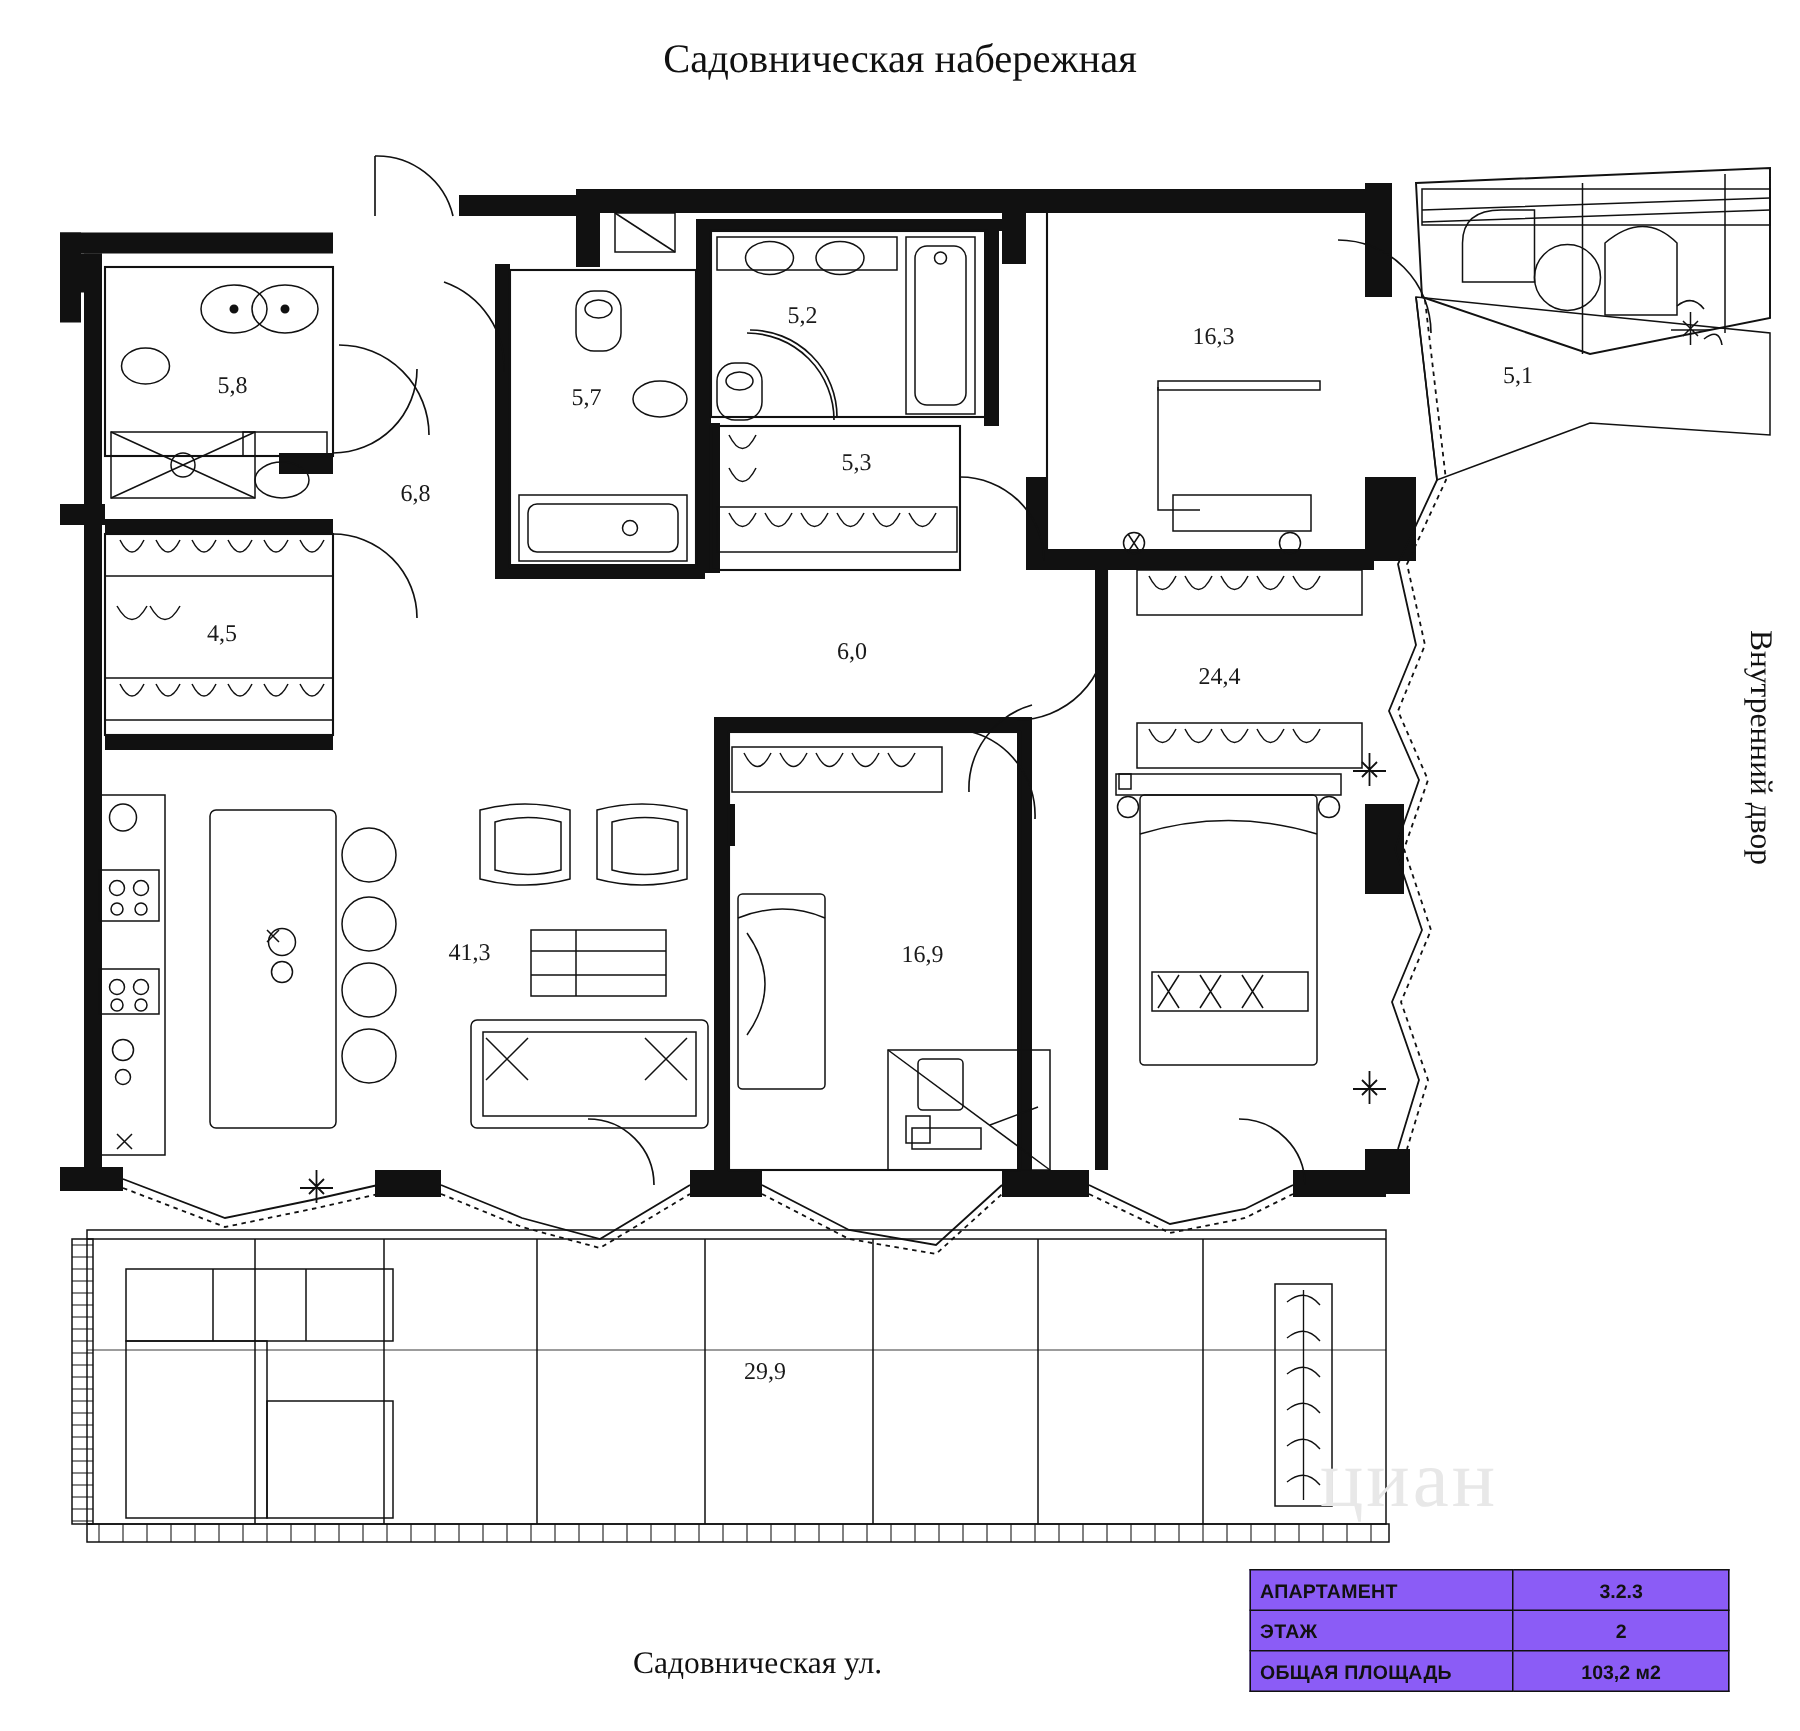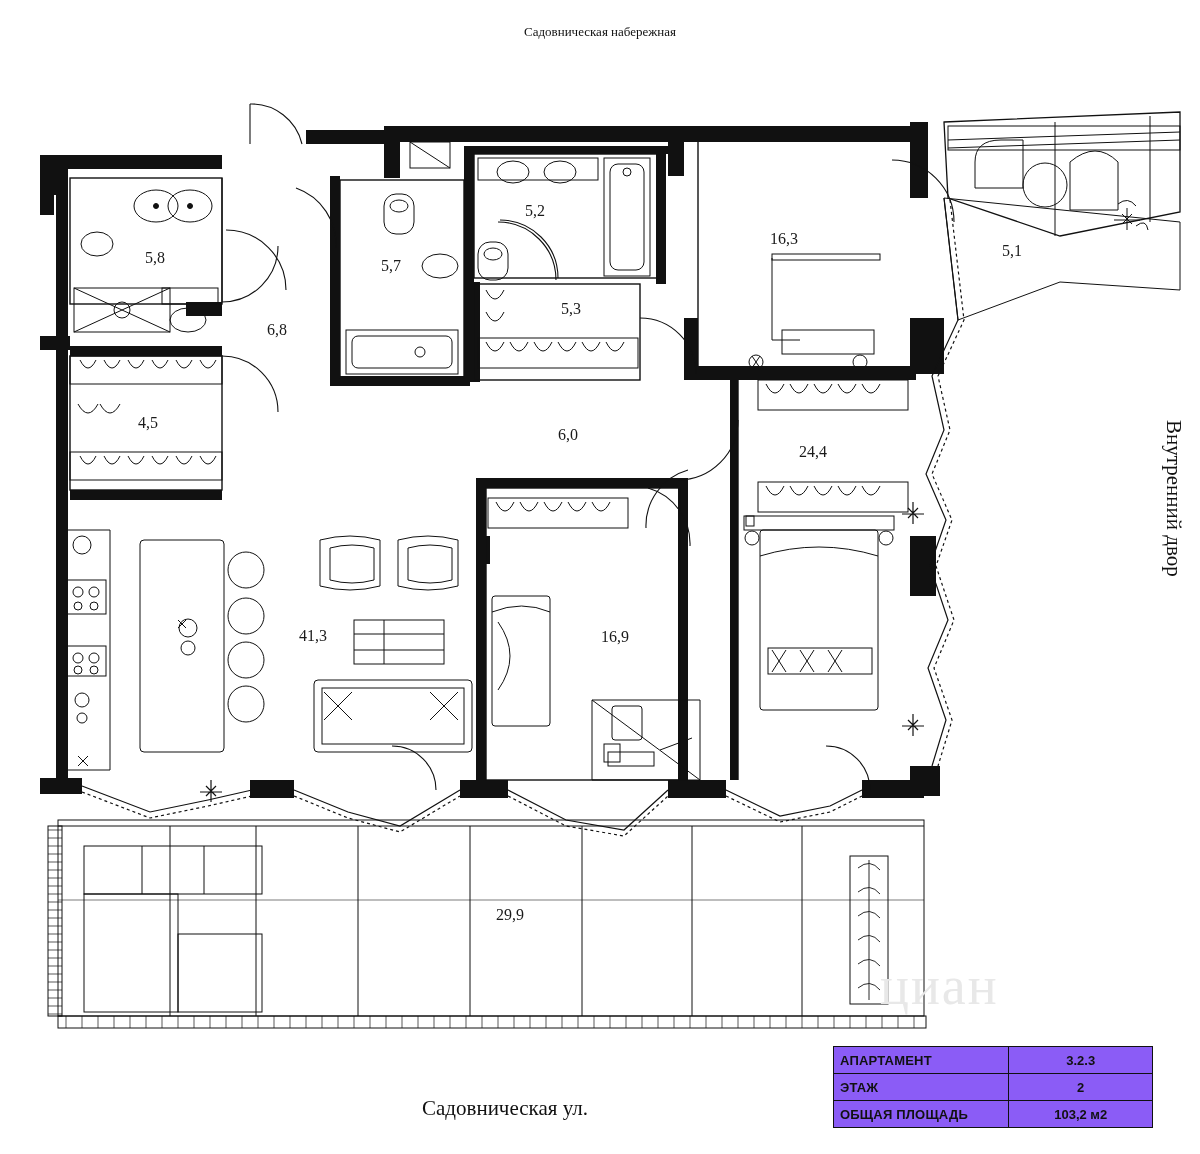--- a/index.html
+++ b/index.html
@@ -22,21 +22,21 @@
   .label {
     position: absolute;
     font-family: "Liberation Serif", serif;
     color: #111;
     white-space: nowrap;
   }
   #title-top {
     left: 0; right: 0;
     top: 24px;
     text-align: center;
-    font-size: 13px;
+    font-size: 27px;
   }
   #title-bottom {
     left: 0;
     width: 1010px;
     top: 1096px;
     text-align: center;
     font-size: 21px;
   }
   #title-right {
     right: 14px;
@@ -400,21 +400,21 @@
 
   <div class="room-area" style="left:155px;top:258px;">5,8</div>
   <div class="room-area" style="left:277px;top:330px;">6,8</div>
   <div class="room-area" style="left:391px;top:266px;">5,7</div>
   <div class="room-area" style="left:535px;top:211px;text-align:center;">5,2</div>
   <div class="room-area" style="left:571px;top:309px;">5,3</div>
   <div class="room-area" style="left:148px;top:423px;">4,5</div>
   <div class="room-area" style="left:568px;top:435px;">6,0</div>
   <div class="room-area" style="left:313px;top:636px;">41,3</div>
   <div class="room-area" style="left:615px;top:637px;">16,9</div>
-  <div class="room-area" style="left:784px;top:225px;margin-top:14px;">16,3</div>
+  <div class="room-area" style="left:809px;top:225px;">16,3</div>
   <div class="room-area" style="left:813px;top:452px;">24,4</div>
   <div class="room-area" style="left:1012px;top:251px;">5,1</div>
   <div class="room-area" style="left:510px;top:915px;">29,9</div>
 
   <div id="watermark">циан</div>
 
   <table id="info-table">
     <tbody>
       <tr>
         <td class="key">АПАРТАМЕНТ</td>

